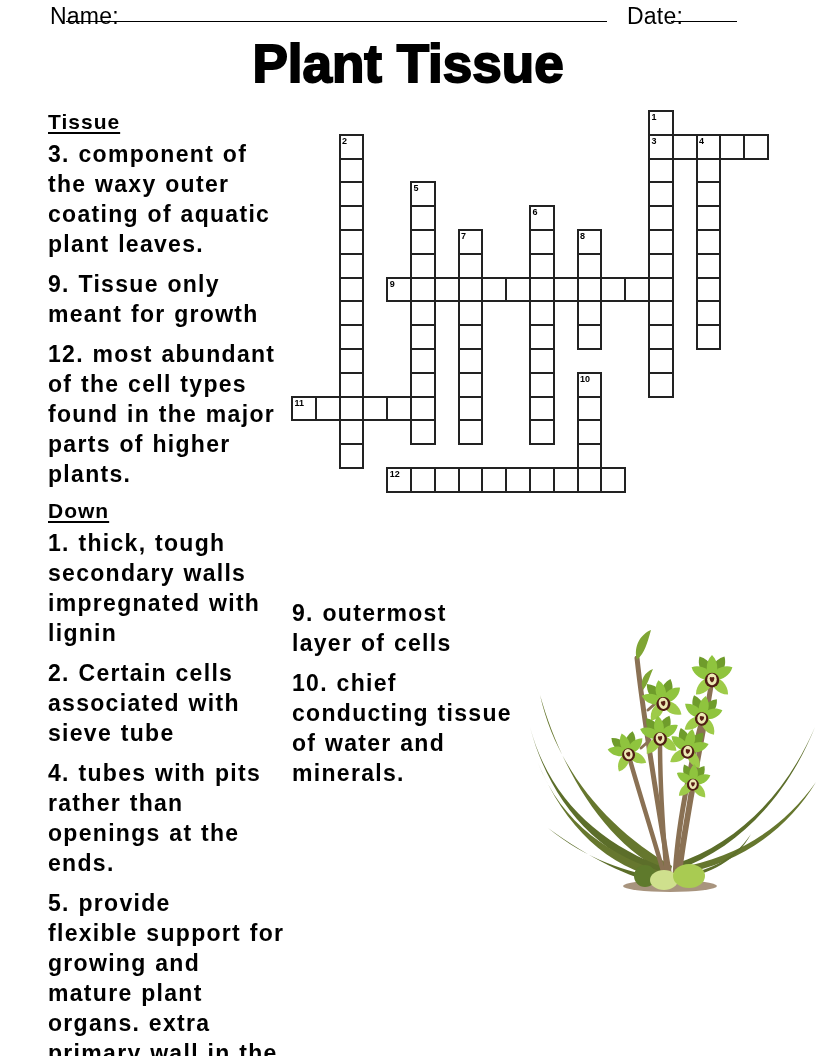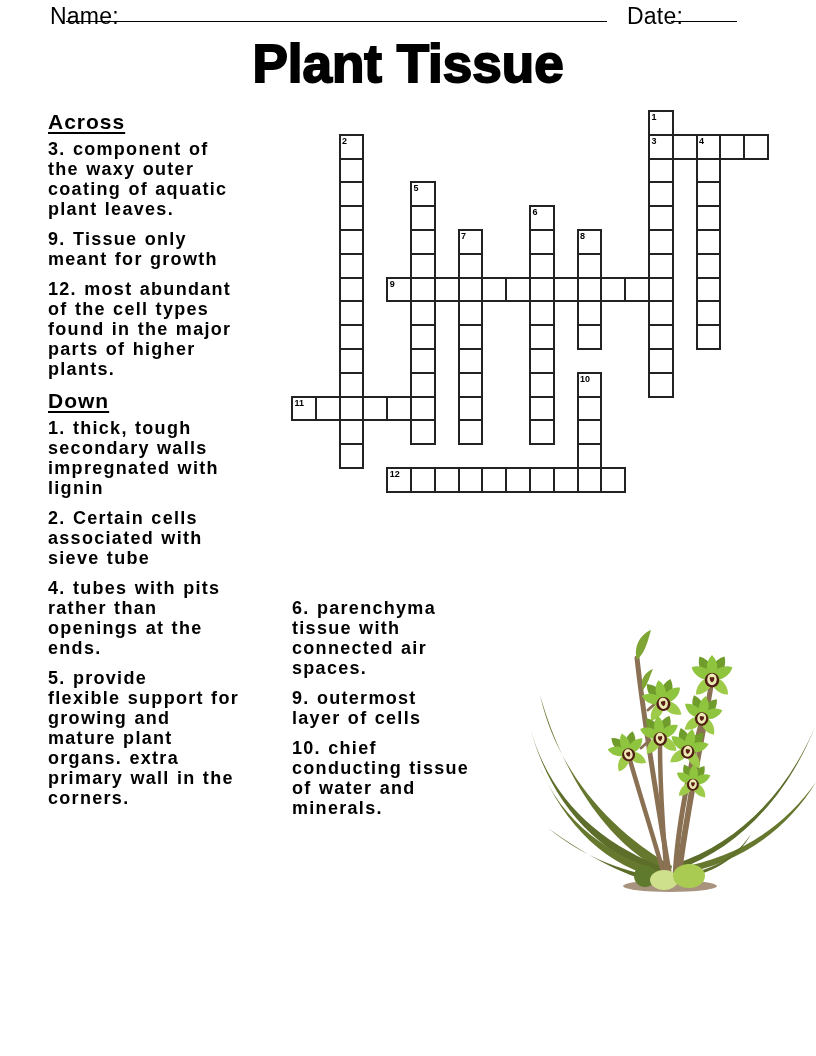--- a/index.html
+++ b/index.html
@@ -21,21 +21,21 @@
   }
 
   .col{position:absolute;font-weight:bold}
   #colLeft{left:48px;top:110px;width:240px}
   #colMid{left:292px;top:598px;width:222px}
   .clue-heading{
     font-size:21px;line-height:24px;margin:0 0 5px 0;letter-spacing:1px;
     text-decoration:underline;text-underline-offset:3px;
   }
   .clue{
-    font-size:18px;line-height:20px;letter-spacing:1.3px;word-spacing:1px;
+    font-size:23px;line-height:30px;letter-spacing:1.3px;word-spacing:1px;
     white-space:pre-line;margin:0 0 10px 0;
   }
 
   #grid{position:absolute;left:0;top:0;width:816px;height:520px}
   #grid .cell{
     position:absolute;width:25.8px;height:25.8px;box-sizing:border-box;
     border:2px solid #222;background:#fff;
   }
   #grid .cellnum{
     position:absolute;top:0;left:1.5px;font-size:9px;font-weight:bold;
@@ -173,21 +173,21 @@
     <div class="cell" style="left: 433.8px; top: 467px; border-color: rgb(34, 34, 34);"></div>
     <div class="cell" style="left: 457.6px; top: 467px; border-color: rgb(34, 34, 34);"></div>
     <div class="cell" style="left: 481.4px; top: 467px; border-color: rgb(34, 34, 34);"></div>
     <div class="cell" style="left: 505.2px; top: 467px; border-color: rgb(34, 34, 34);"></div>
     <div class="cell" style="left: 529px; top: 467px; border-color: rgb(34, 34, 34);"></div>
     <div class="cell" style="left: 552.8px; top: 467px; border-color: rgb(34, 34, 34);"></div>
     <div class="cell" style="left: 600.4px; top: 467px; border-color: rgb(34, 34, 34);"></div>
   </div>
 
 <div class="col" id="colLeft">
-  <div class="clue-heading">Across</div>
+  <div class="clue-heading">Tissue</div>
   <div class="clue">3. component of
 the waxy outer
 coating of aquatic
 plant leaves.</div>
   <div class="clue">9. Tissue only
 meant for growth</div>
   <div class="clue">12. most abundant
 of the cell types
 found in the major
 parts of higher
@@ -207,24 +207,20 @@
   <div class="clue">5. provide
 flexible support for
 growing and
 mature plant
 organs. extra
 primary wall in the
 corners.</div>
 </div>
 
 <div class="col" id="colMid">
-  <div class="clue">6. parenchyma
-tissue with
-connected air
-spaces.</div>
   <div class="clue">9. outermost
 layer of cells</div>
   <div class="clue">10. chief
 conducting tissue
 of water and
 minerals.</div>
 </div>
 
 <svg id="plant" viewBox="0 0 290 300" aria-hidden="true">
   <defs>

